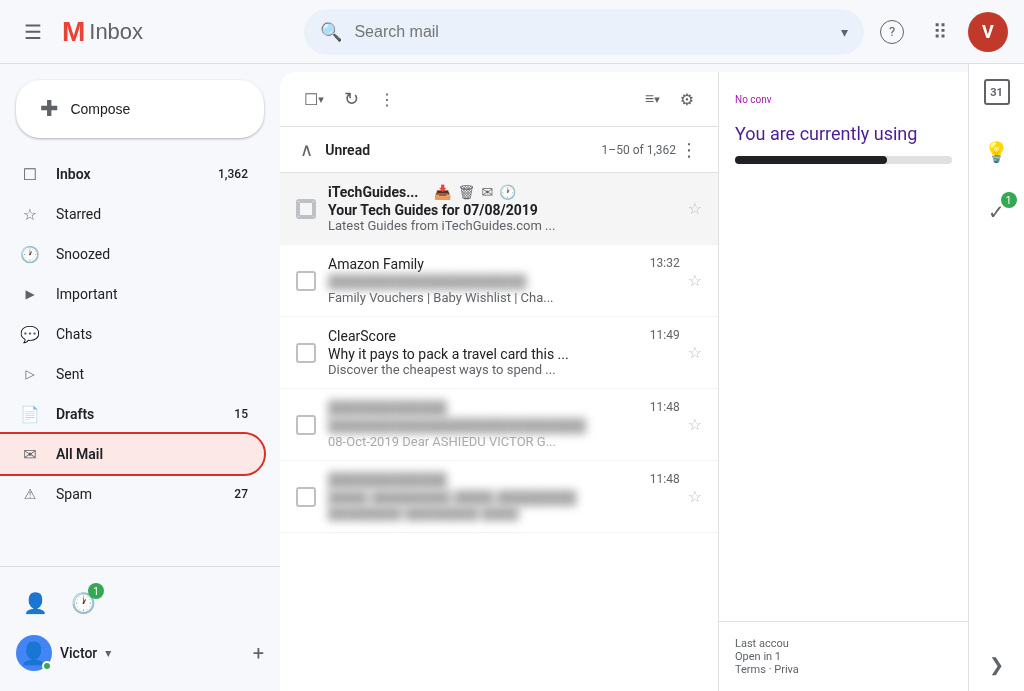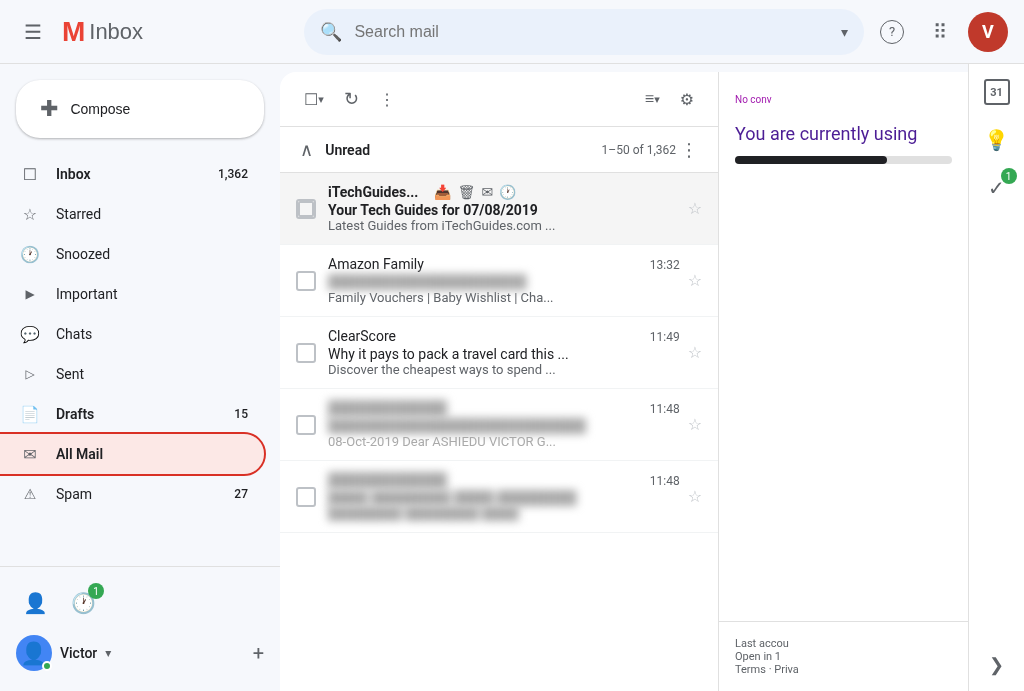--- a/index.html
+++ b/index.html
@@ -317,21 +317,21 @@
       align-items: center;
       justify-content: center;
       cursor: pointer;
     }
     .email-content {
       flex: 1;
       min-width: 0;
     }
     .email-top-row {
       display: flex;
-      align-items: flex-end;
+      align-items: flex-start;
       gap: 8px;
     }
     .email-sender {
       font-size: 14px;
       color: #202124;
       font-weight: 400;
     }
     .email-icons-row {
       display: flex;
       gap: 6px;
@@ -404,21 +404,21 @@
     }
 
     
     .side-icons {
       width: 56px;
       background: white;
       display: flex;
       flex-direction: column;
       align-items: center;
       padding: 8px 0;
-      gap: 8px;
+      gap: 20px;
       border-left: 1px solid #e0e0e0;
       flex-shrink: 0;
     }
     .side-icon {
       width: 40px;
       height: 40px;
       border-radius: 50%;
       display: flex;
       align-items: center;
       justify-content: center;

